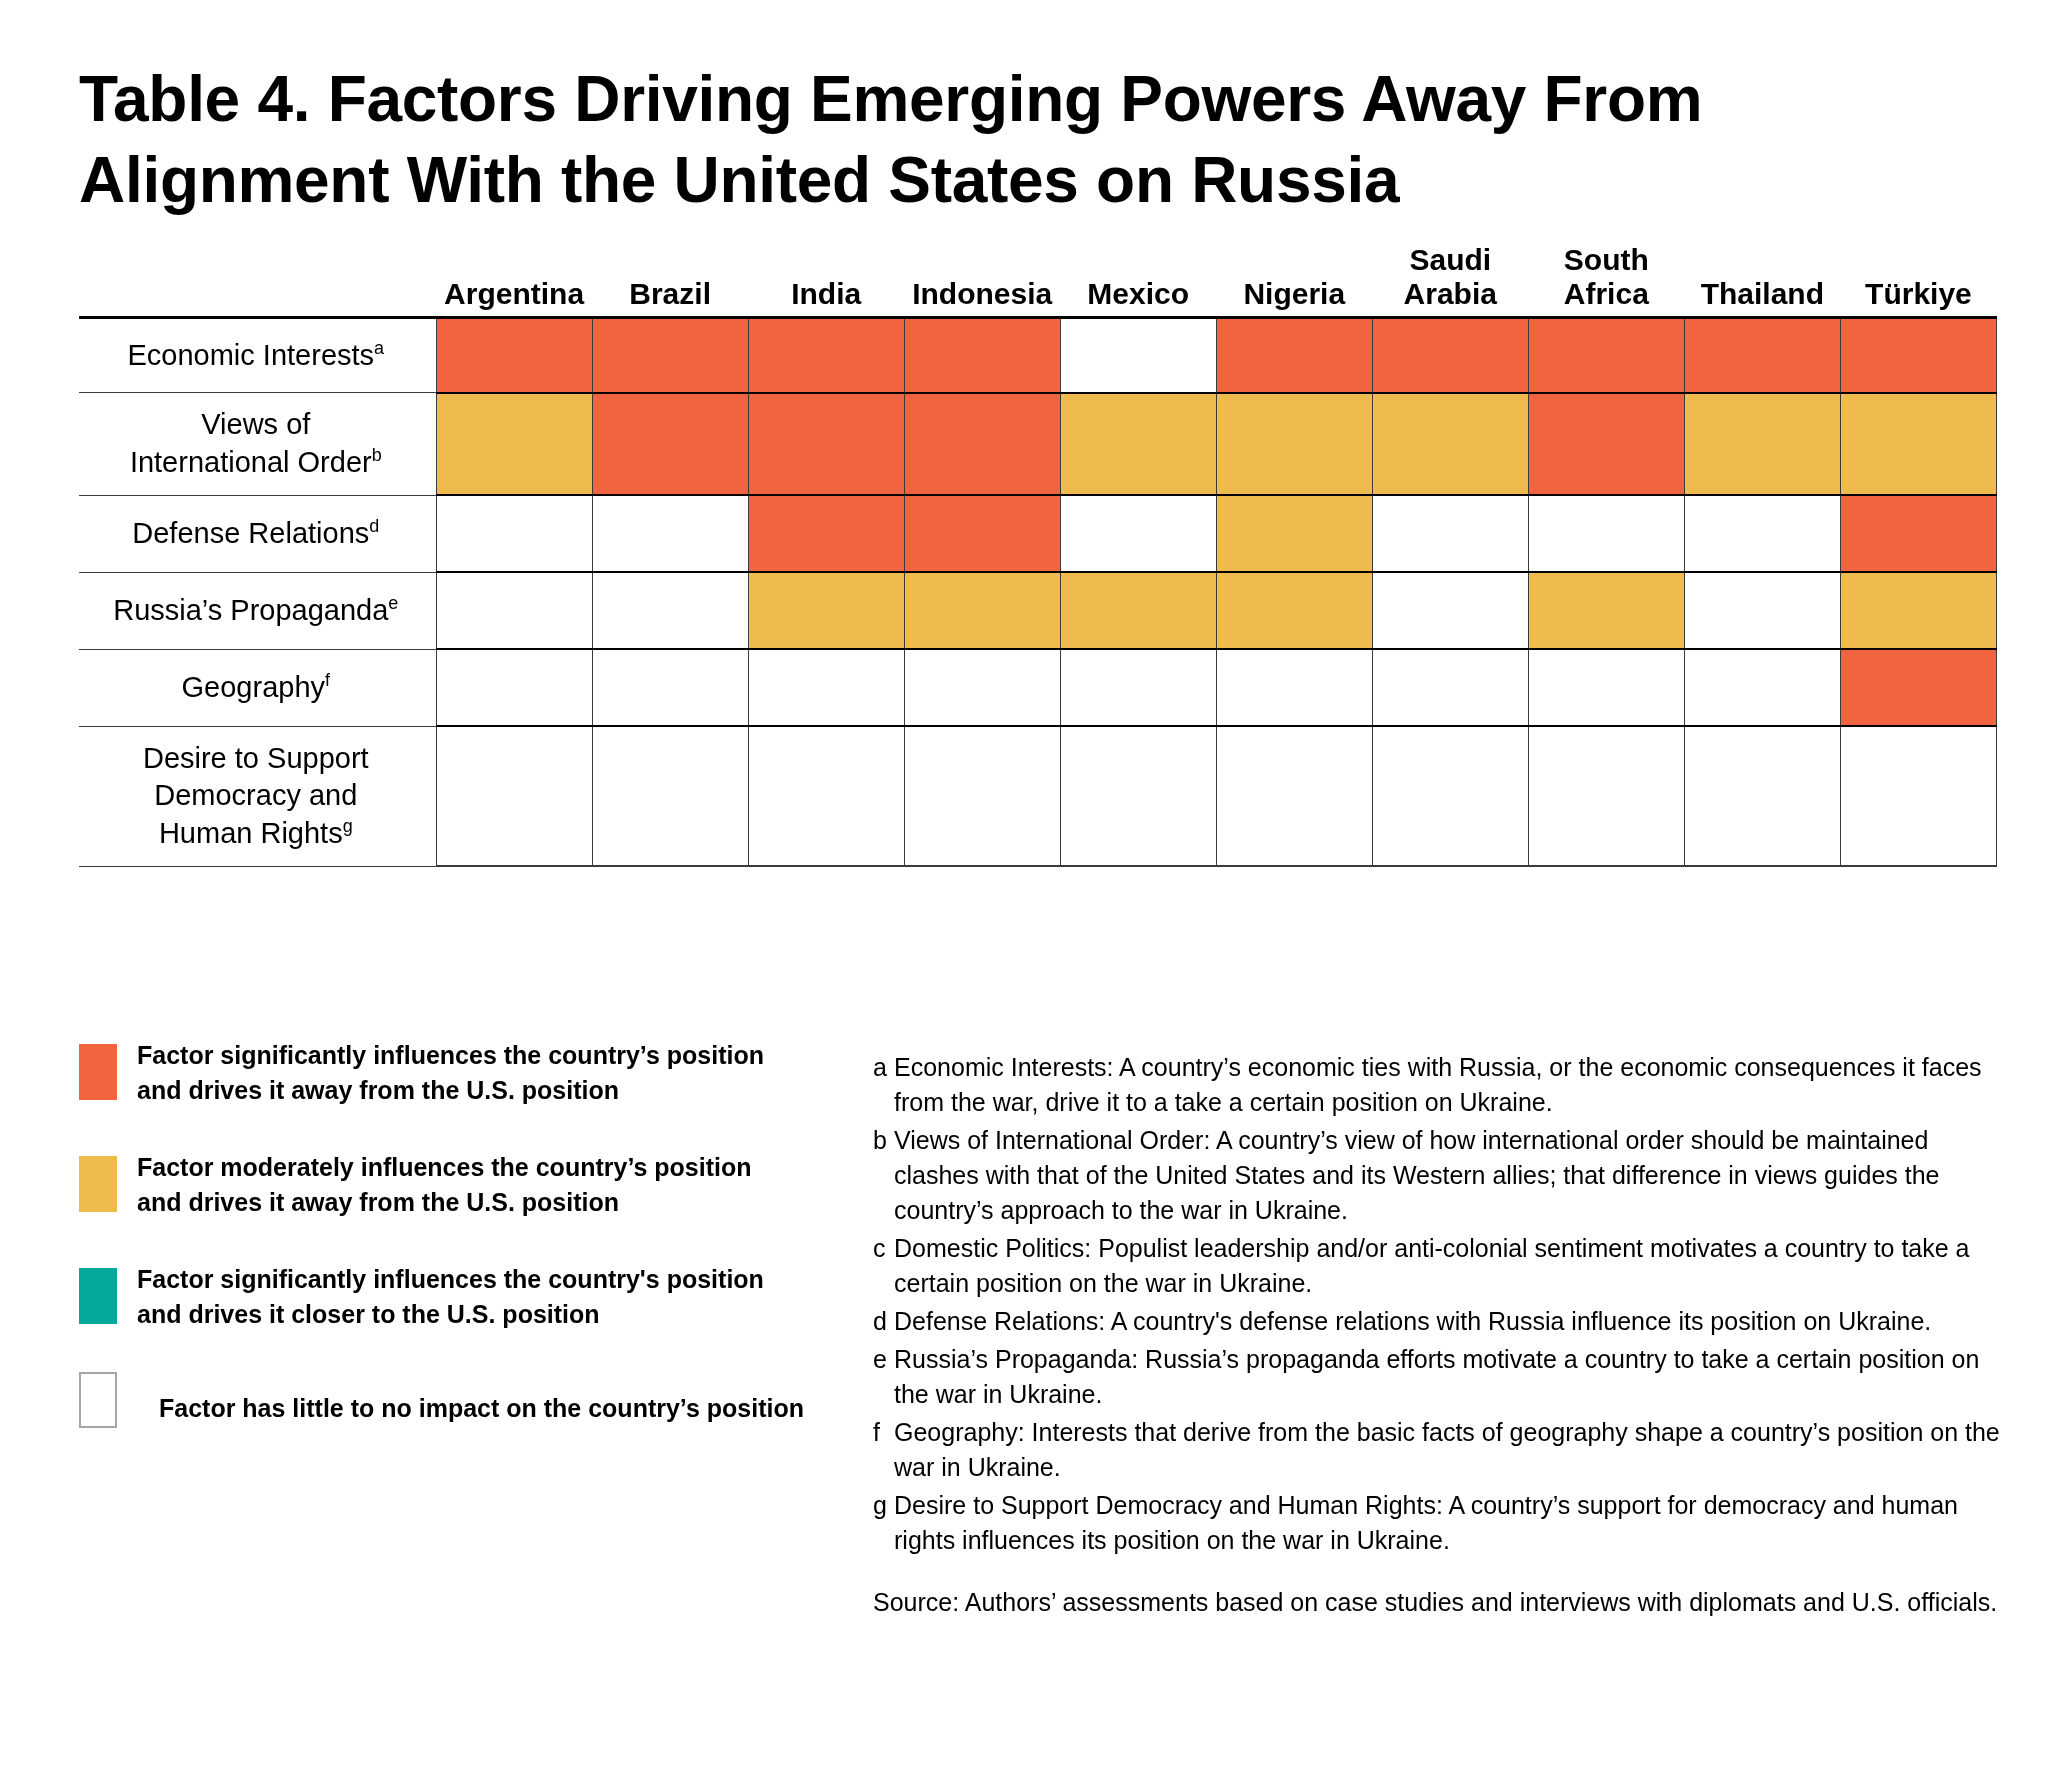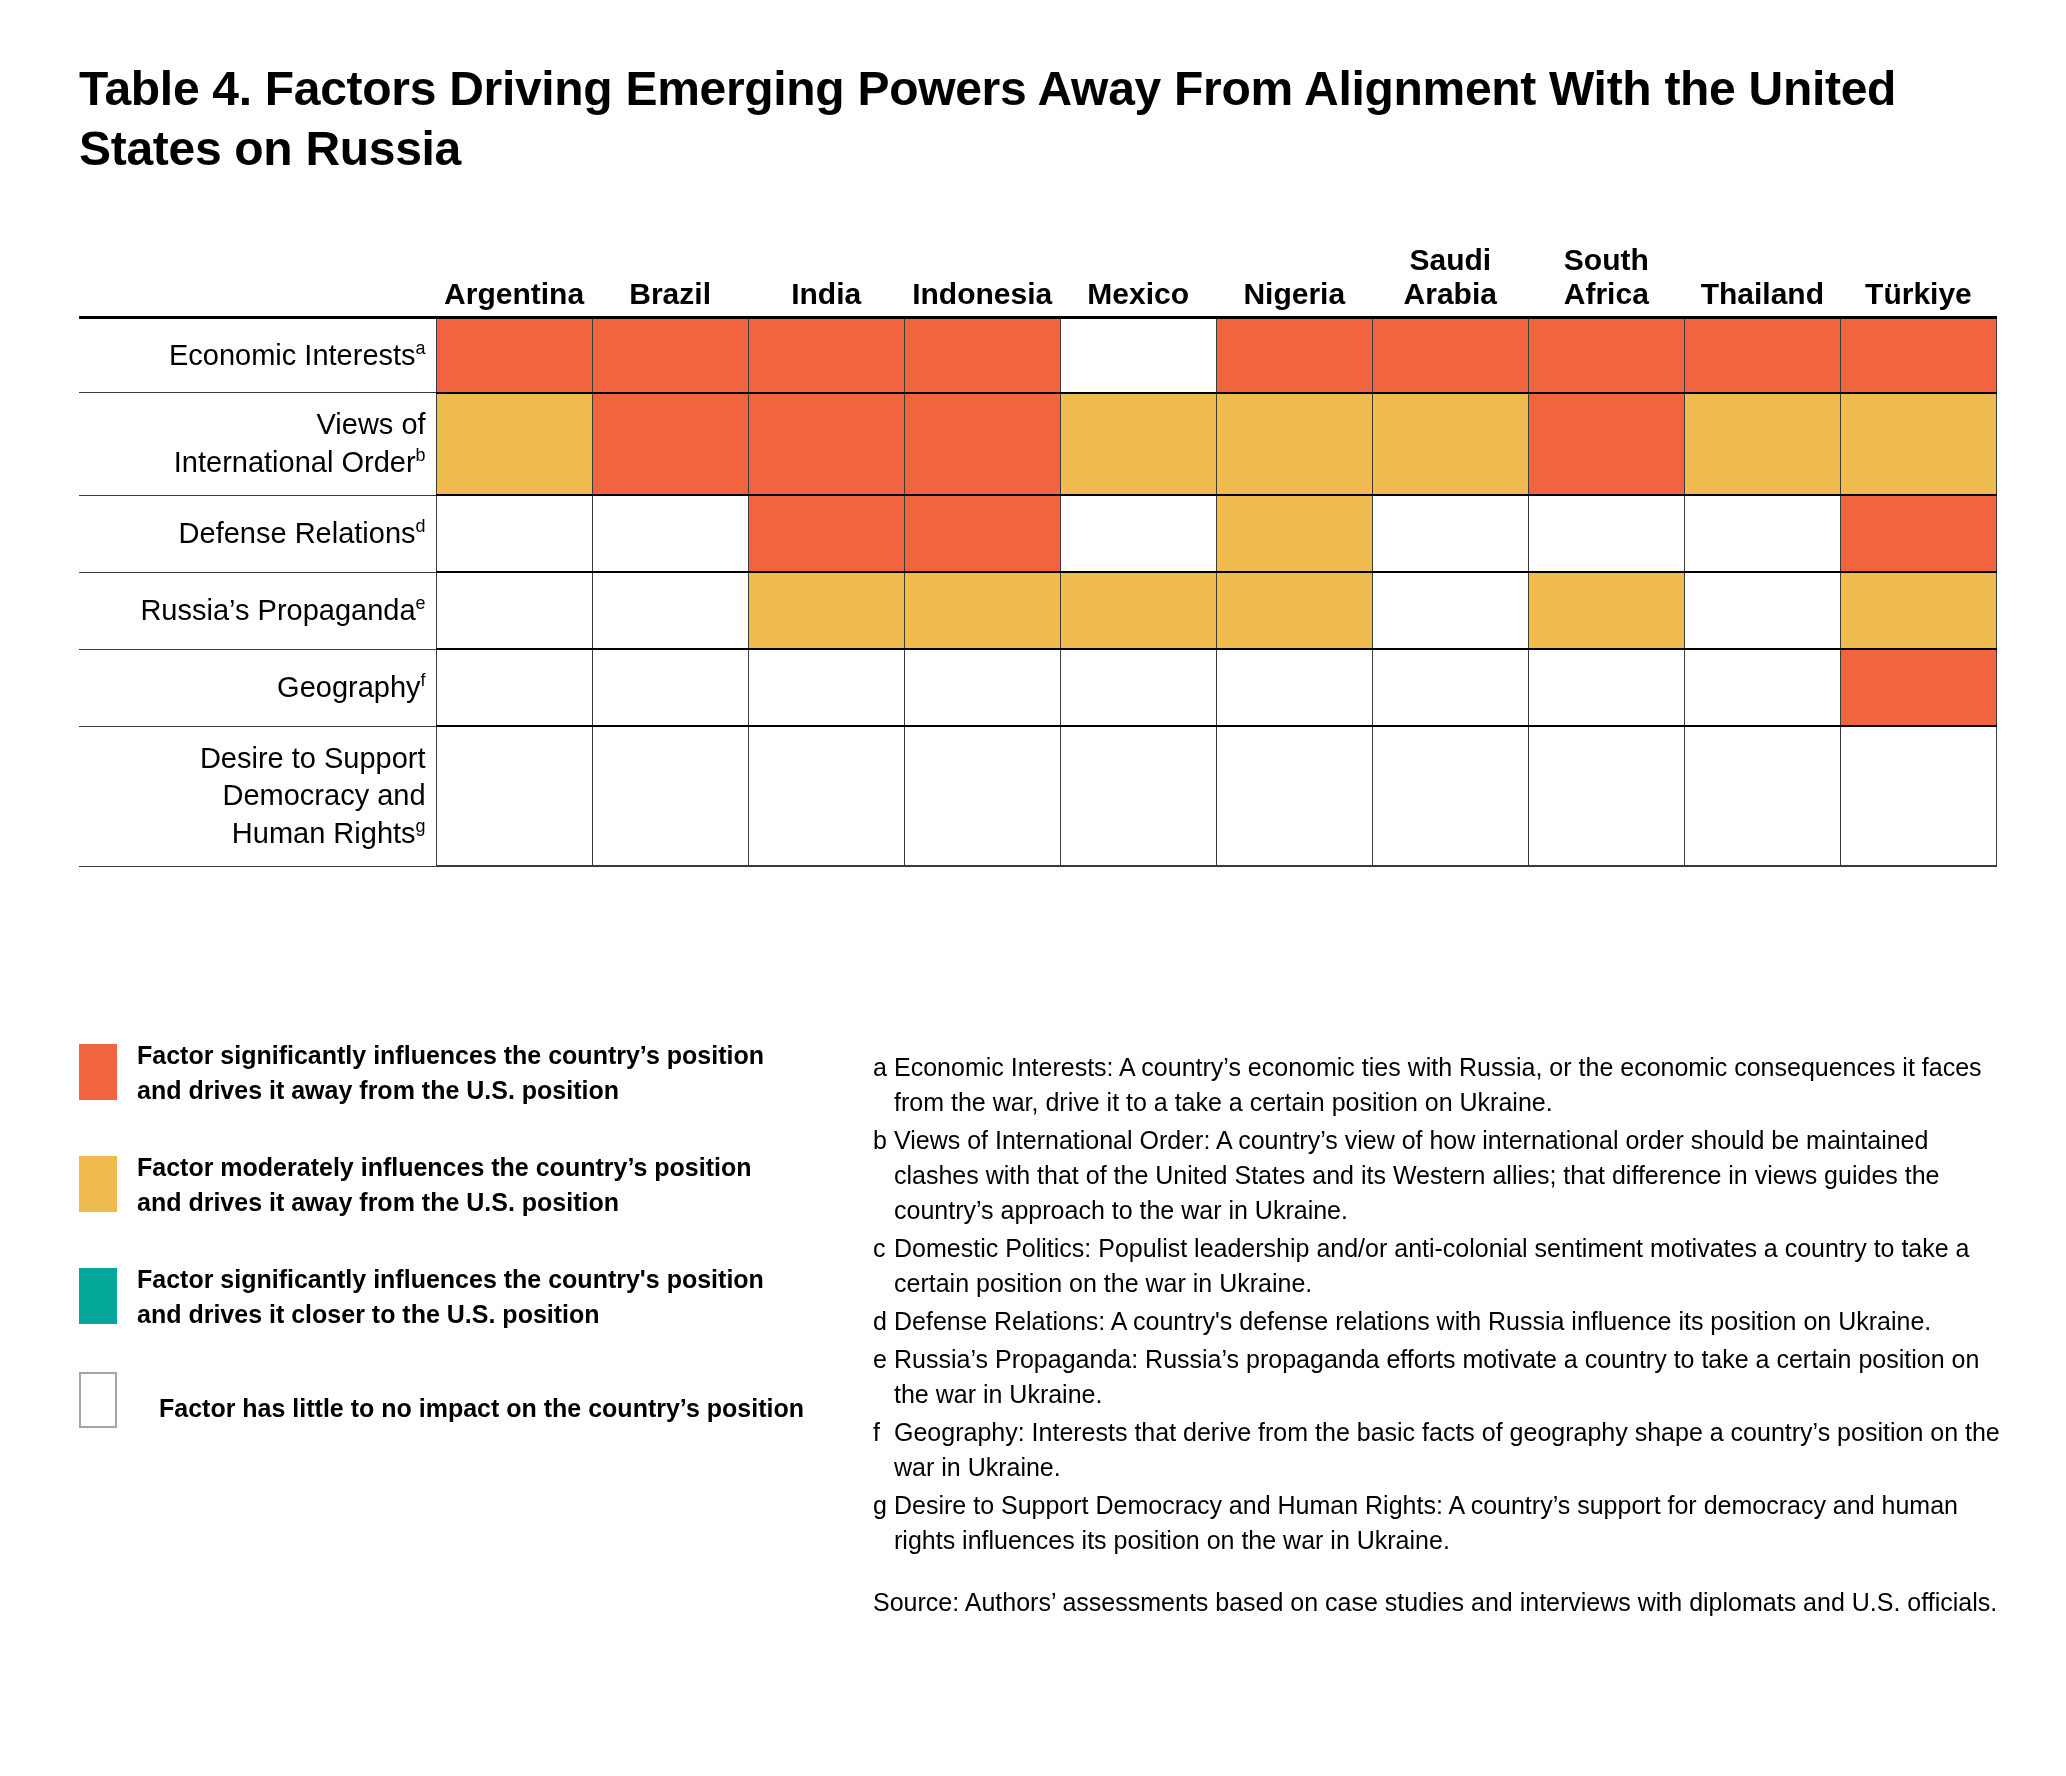--- a/index.html
+++ b/index.html
@@ -15,21 +15,21 @@
   }
 
   
   #title-block {
     position: absolute;
     left: 79px;
     top: 59px;
     width: 1884px;
   }
   #page-title {
-    font-size: 48px;
+    font-size: 64px;
     font-weight: 700;
     line-height: 1.26;
     letter-spacing: -0.3px;
     margin: 0;
     max-width: 1864px;
   }
 
   
   #matrix-wrap {
     position: absolute;
@@ -63,21 +63,21 @@
     line-height: 1.12;
     white-space: pre-line;
     margin-top: 21px;
   }
 
   td.row-label {
     border: none;
     border-bottom: 1.5px solid #3a3a3a;
     font-size: 29px;
     font-weight: 400;
-    text-align: right;
+    text-align: center;
     vertical-align: middle;
     padding: 13px 10px 13px 7px;
     line-height: 1.30;
     white-space: pre-line;
     background: #fff;
   }
   td.row-label sup { font-size: 0.62em; vertical-align: super; }
 
   td.cell {
     border: 1.5px solid #3a3a3a;

